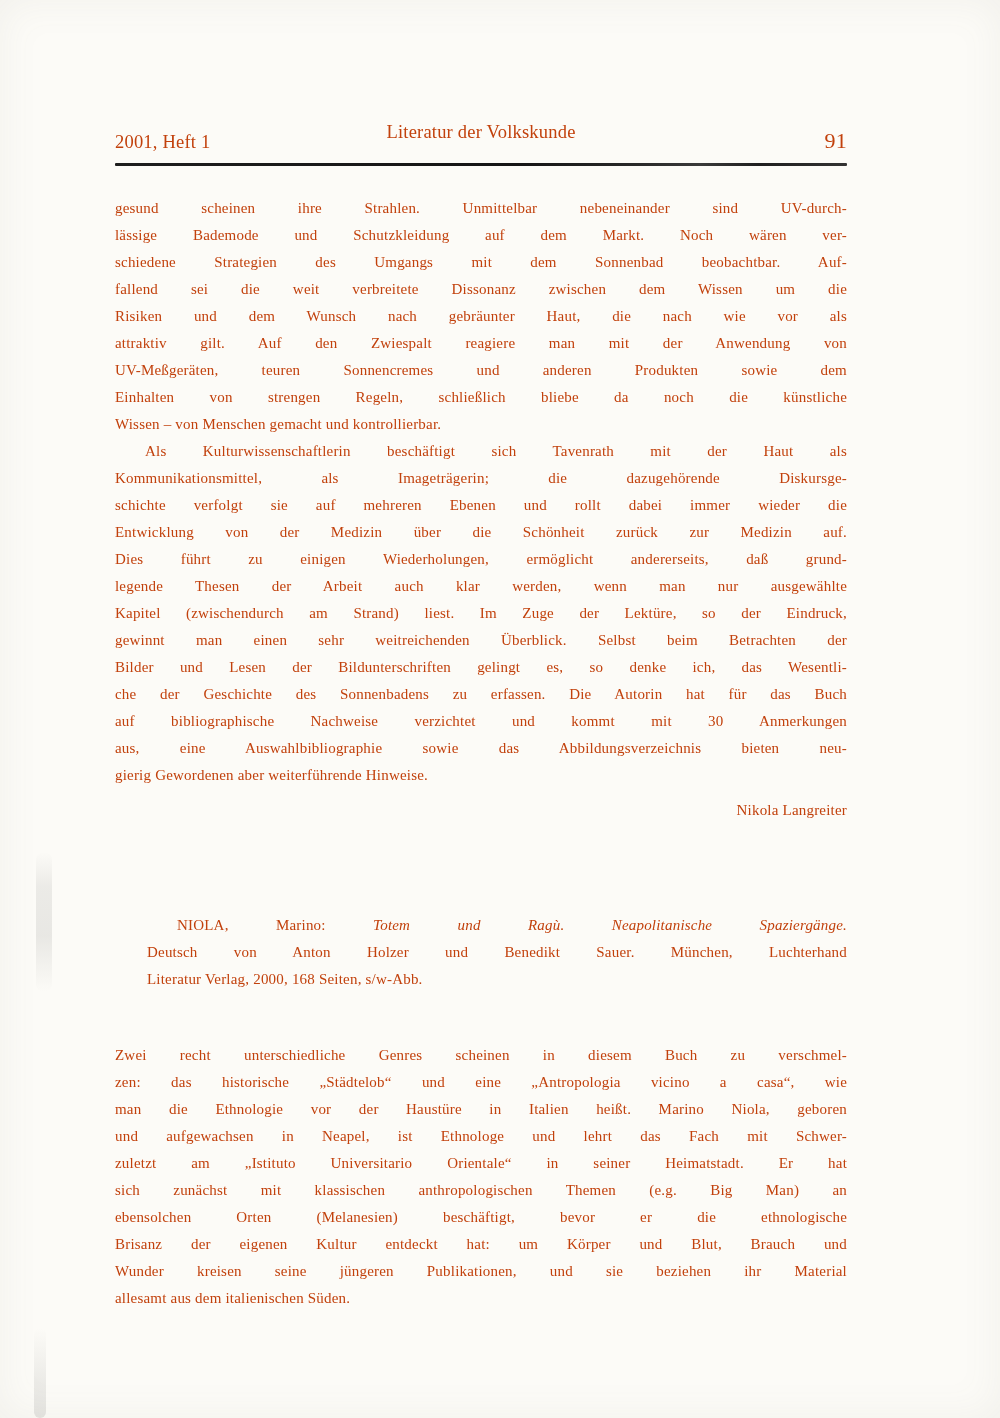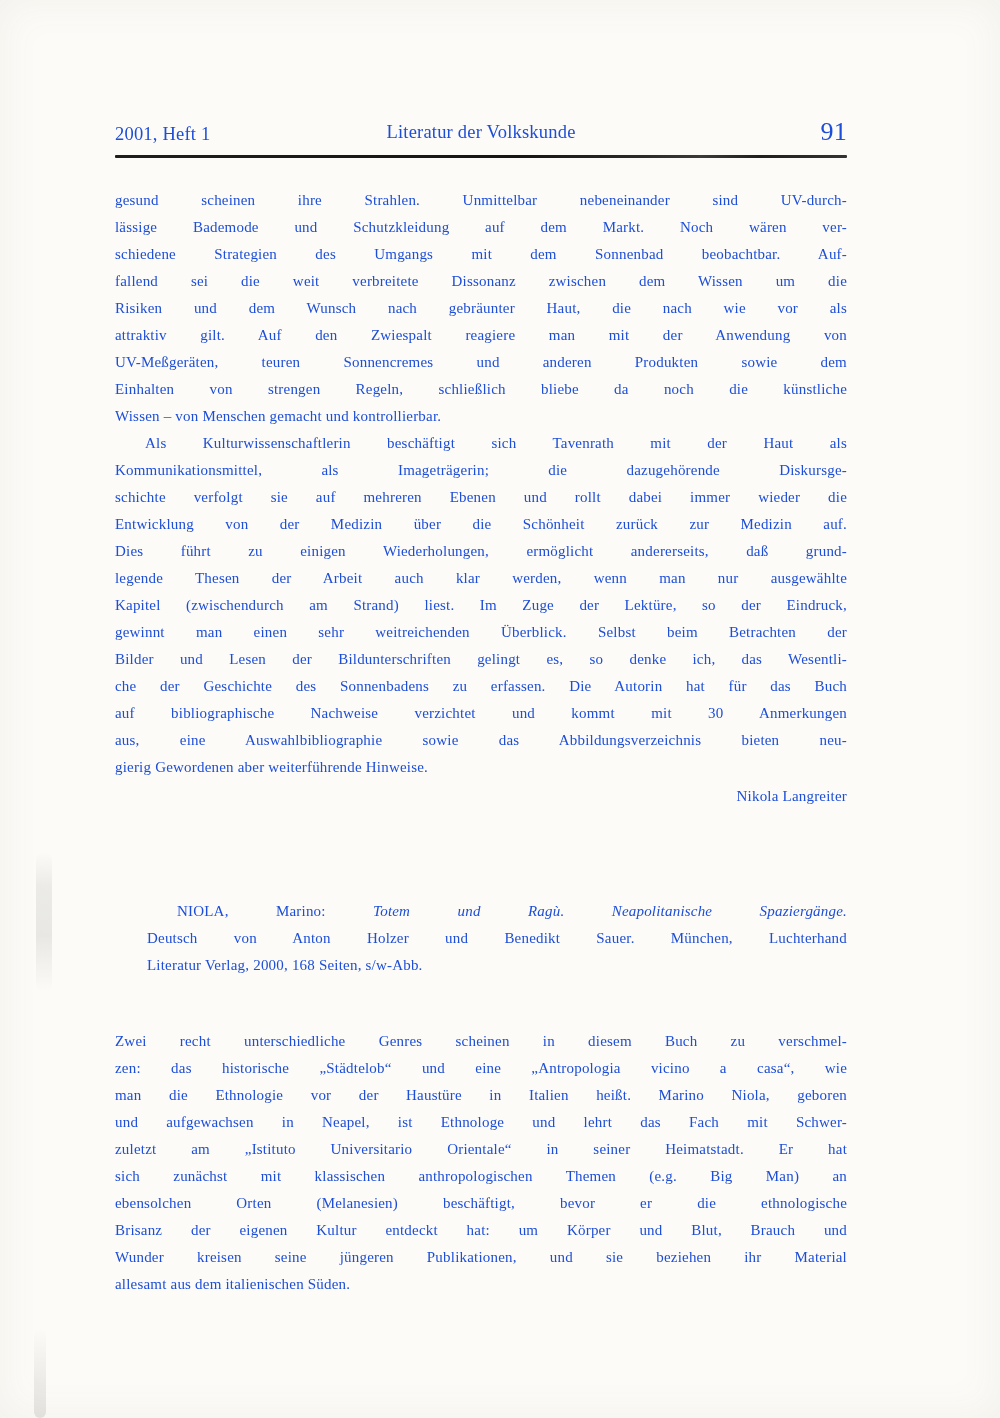--- a/index.html
+++ b/index.html
@@ -6,21 +6,21 @@
     margin: 0;
     padding: 0;
     background: #e8e6e1;
   }
   .page {
     position: relative;
     width: 1000px;
     height: 1418px;
     margin: 0 auto;
     background: #fcfbf7;
-    color: #1d4ed8;
+    color: #c2410c;
     font-family: "Liberation Serif", "DejaVu Serif", serif;
     overflow: hidden;
     box-shadow: inset 0 0 40px rgba(120,115,105,0.08);
   }
   .content {
     position: absolute;
     left: 115px;
     top: 120px;
     width: 732px;
   }
@@ -33,21 +33,22 @@
     line-height: 24px;
     letter-spacing: 0.2px;
   }
   .hdr-center {
     position: absolute;
     left: 50%;
     transform: translateX(-50%);
     white-space: nowrap;
   }
   .hdr-right {
-    font-size: 26px;
+    font-size: 22px;
+    margin-top: 9px;
   }
   .rule {
     margin-top: 9px;
     height: 3px;
     background: linear-gradient(90deg,
       #1e1e1e 0%, #151515 55%, #2a2a2a 72%,
       #3a3a3a 80%, #1f1f1f 88%, #333 100%);
     border-radius: 1px;
   }
   .body-text {
@@ -61,21 +62,21 @@
     text-align-last: justify;
   }
   .para .line.last {
     text-align-last: left;
   }
   .para.indent .line:first-child {
     text-indent: 30px;
   }
   .signature {
     text-align: right;
-    margin-top: 2px;
+    margin-top: 8px;
   }
   .citation {
     margin-top: 88px;
     margin-left: 32px;
   }
   .para-gap {
     margin-top: 49px;
   }
   i { font-style: italic; }
   .artifact {

